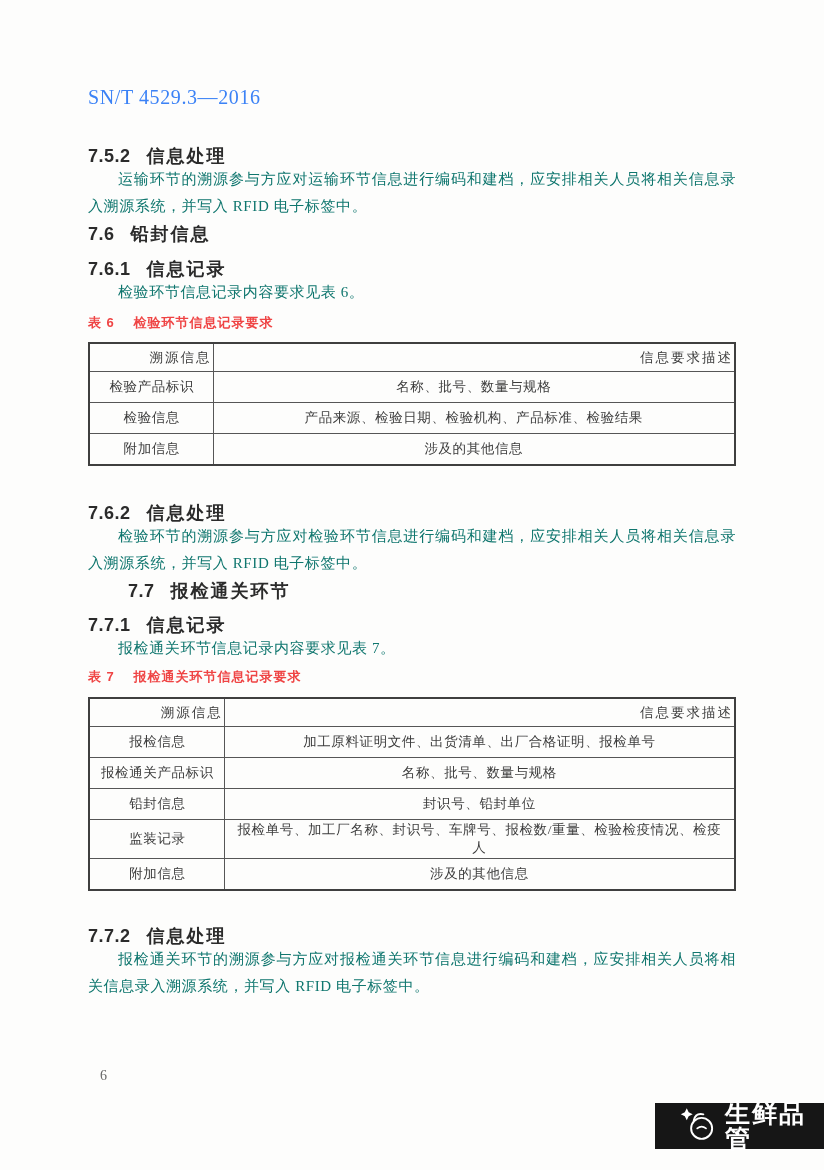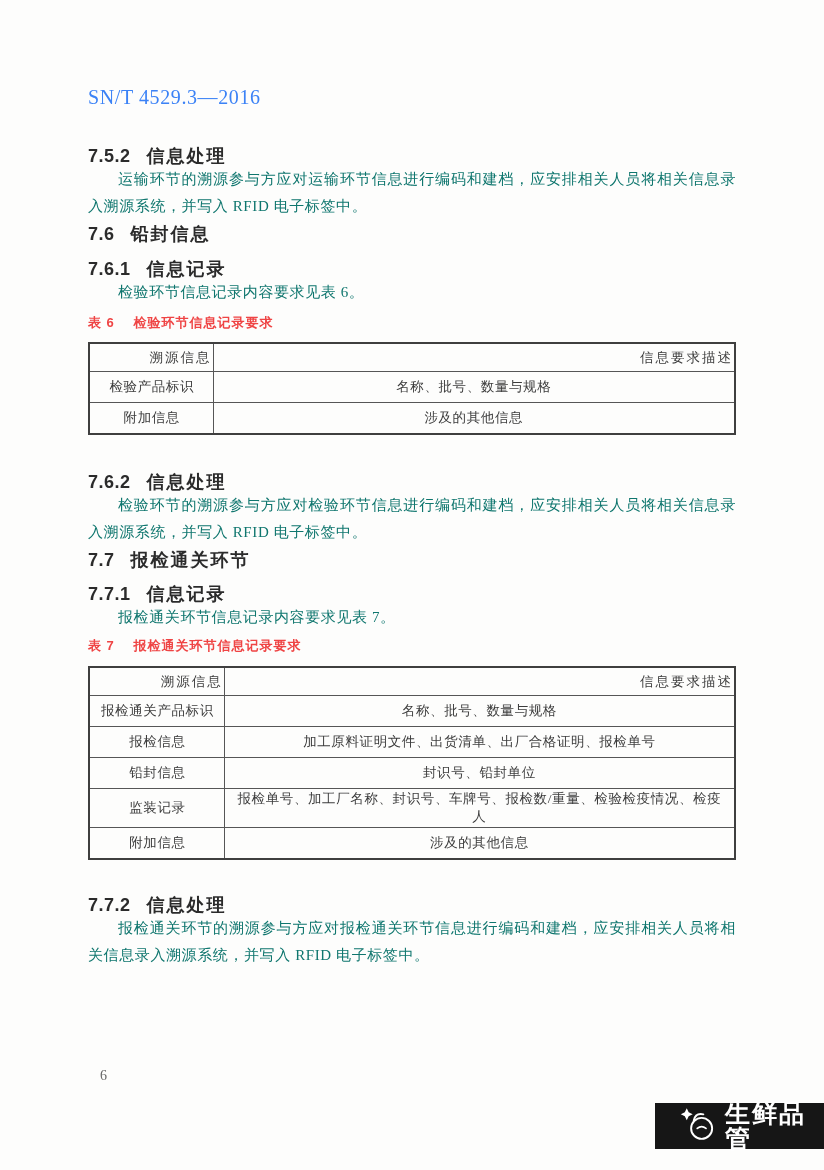--- a/index.html
+++ b/index.html
@@ -81,21 +81,21 @@
   
   .mt-h752{margin-top:40px;}
   .mt-p752{margin-top:12px;}
   .mt-h76{margin-top:5px;}
   .mt-h761{margin-top:16px;}
   .mt-p761{margin-top:12px;}
   .mt-cap6{margin-top:7px;}
   .mt-tbl6{margin-top:10px;}
   .mt-h762{margin-top:38px;}
   .mt-p762{margin-top:12px;}
-  .mt-h77{margin-top:5px;}
+  .mt-h77{margin-top:5px;margin-left:40px;}
   .mt-h771{margin-top:15px;}
   .mt-p771{margin-top:10px;}
   .mt-cap7{margin-top:5px;}
   .mt-tbl7{margin-top:11px;}
   .mt-h772{margin-top:36px;}
   .mt-p772{margin-top:12px;}
   .page-num{
     position:absolute;
     left:100px;top:1068px;
     font-size:14px;color:#666;
@@ -158,20 +158,24 @@
     <tbody>
         <tr>
       <th>溯源信息</th>
       <th>信息要求描述</th>
     </tr>
     <tr>
       <td class="c1">检验产品标识</td>
       <td>名称、批号、数量与规格</td>
     </tr>
     <tr>
+      <td class="c1">检验信息</td>
+      <td>产品来源、检验日期、检验机构、产品标准、检验结果</td>
+    </tr>
+    <tr>
       <td class="c1">附加信息</td>
       <td>涉及的其他信息</td>
     </tr>
   </tbody>
     </table>
 
   <div class="sec mt-h762">
     <span class="num">7.6.2</span>
     <span class="ttl">信息处理</span>
   </div>
@@ -197,26 +201,26 @@
     <colgroup>
         <col class="c1">
         <col>
       </colgroup>
     <tbody>
         <tr>
       <th>溯源信息</th>
       <th>信息要求描述</th>
     </tr>
     <tr>
+      <td class="c1">报检信息</td>
+      <td>加工原料证明文件、出货清单、出厂合格证明、报检单号</td>
+    </tr>
+    <tr>
       <td class="c1">报检通关产品标识</td>
       <td>名称、批号、数量与规格</td>
-    </tr>
-    <tr>
-      <td class="c1">报检信息</td>
-      <td>加工原料证明文件、出货清单、出厂合格证明、报检单号</td>
     </tr>
     <tr>
       <td class="c1">铅封信息</td>
       <td>封识号、铅封单位</td>
     </tr>
     <tr>
       <td class="c1">监装记录</td>
       <td>报检单号、加工厂名称、封识号、车牌号、报检数/重量、检验检疫情况、检疫人</td>
     </tr>
     <tr>

